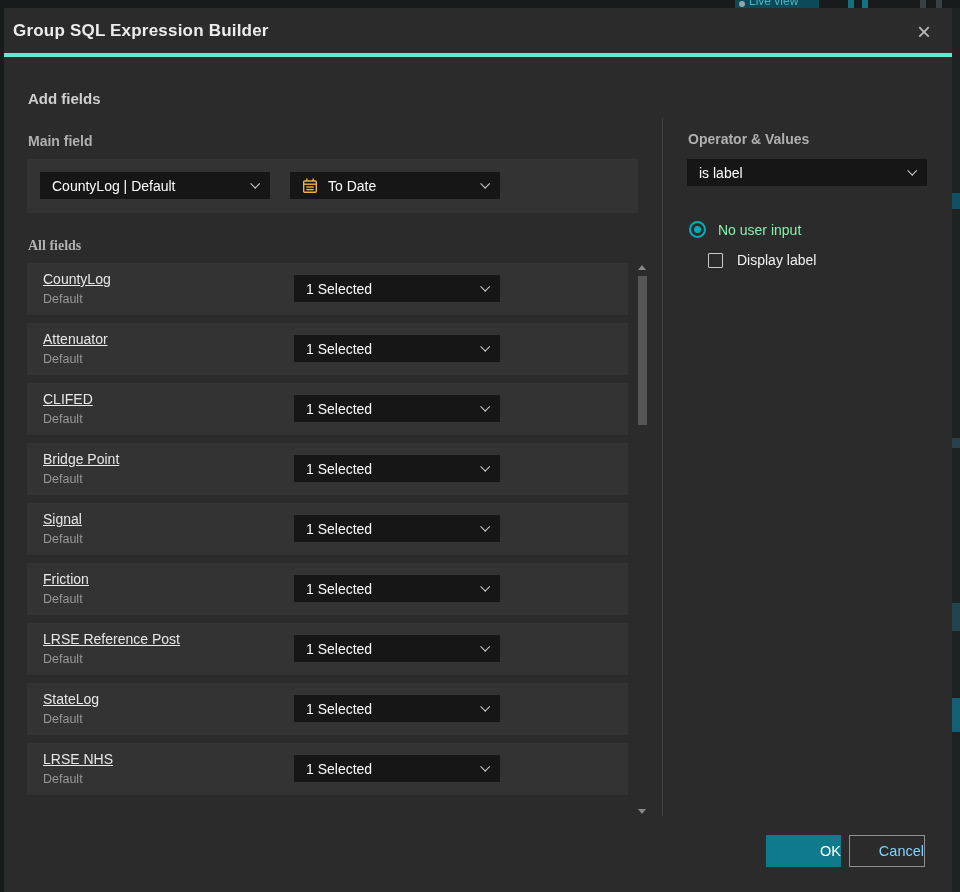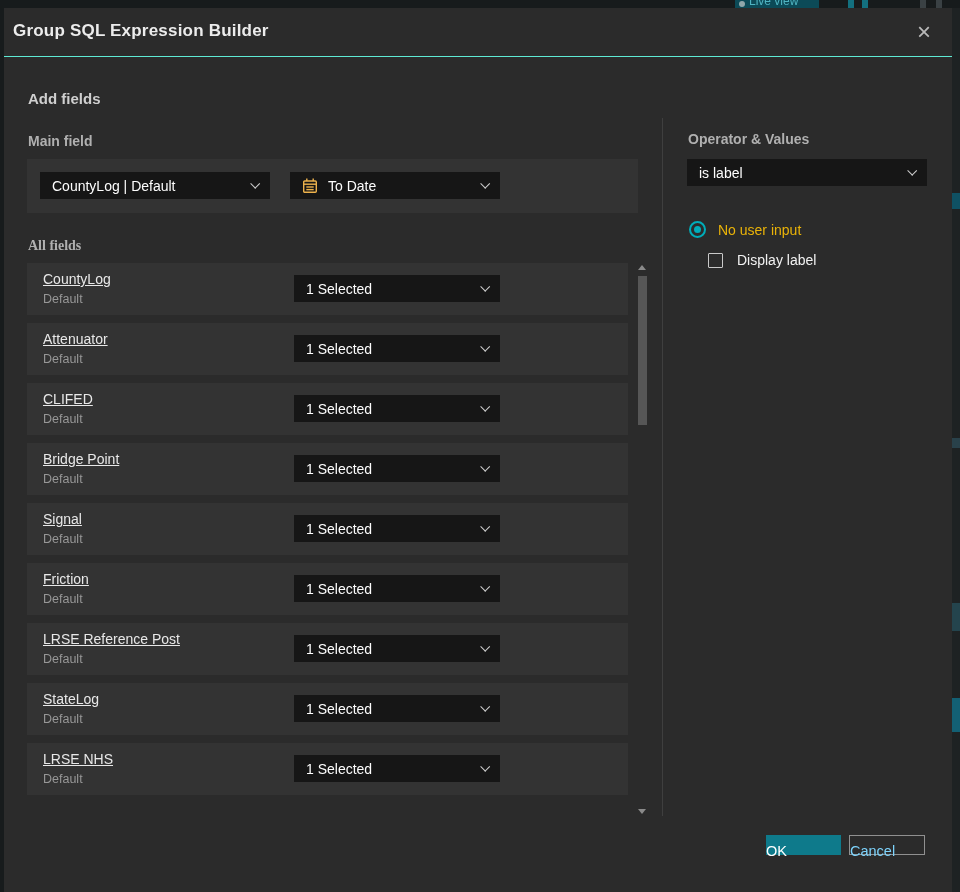--- a/index.html
+++ b/index.html
@@ -24,21 +24,21 @@
   .backdrop-right{ position:absolute; right:0; top:8px; width:8px; height:884px; background:#1e2223; }
   .br-frag{ position:absolute; left:0; width:8px; }
   .backdrop-left{ position:absolute; left:0; top:8px; width:4px; height:884px; background:#171b1c; }
 
   
   .dialog{
     position:absolute; left:4px; top:8px; width:948px; height:884px;
     background:var(--bg-dialog,#2b2b2b); color:#f0f0f0;
   }
   .titlebar{ position:absolute; left:0; top:0; width:100%; height:49px;
-    border-bottom:1px solid #5eead4; }
+    border-bottom:4px solid #5eead4; }
   .dlg-title{ position:absolute; left:9px; top:13px; font-size:17px; font-weight:700;
     color:#ececec; letter-spacing:.2px; }
   .close-btn{ position:absolute; right:12px; top:8px; width:32px; height:32px;
     font-size:24px; font-weight:300; color:#b9b9b9; text-align:center; line-height:32px;
     cursor:pointer; }
 
   .h-add{ position:absolute; left:24px; top:82px; font-size:15px; font-weight:700; color:#cfcfcf; }
   .h-sub{ position:absolute; font-size:14px; font-weight:700; color:#b0b0b0; }
 
   
@@ -70,27 +70,27 @@
     border-top:5px solid #8a8a8a; }
 
   .v-divider{ position:absolute; left:658px; top:110px; width:1px; height:698px; background:#3f3f3f; }
 
   
   .op-dd{ left:683px; top:151px; width:240px; }
   .radio-row{ position:absolute; left:685px; top:213px; display:flex; align-items:center; cursor:pointer; }
   .radio-outer{ width:17px; height:17px; border-radius:50%; border:2px solid var(--radio,#00adb9);
     background:#2b2b2b; display:flex; align-items:center; justify-content:center; }
   .radio-dot{ width:7px; height:7px; border-radius:50%; background:var(--radio,#00adb9); }
-  .radio-label{ margin-left:12px; font-size:14px; color:#eab308; }
+  .radio-label{ margin-left:12px; font-size:14px; color:#86efac; }
   .check-row{ position:absolute; left:704px; top:244px; display:flex; align-items:center; cursor:pointer; }
   .checkbox{ width:15px; height:15px; border:1.5px solid #c9c9c9; background:transparent; border-radius:1px; }
   .check-label{ margin-left:14px; font-size:14px; color:#f2f2f2; }
 
   
-  .btn{ position:absolute; top:827px; height:20px; font-size:14.5px; text-align:left;
+  .btn{ position:absolute; top:827px; height:32px; font-size:14.5px; text-align:right;
     line-height:32px; cursor:pointer; font-family:"Liberation Sans",sans-serif; }
   .btn-ok{ left:762px; width:75px; background:var(--accent,#0e7a8b); color:#ffffff; }
   .btn-cancel{ left:845px; width:76px; background:transparent; border:1px solid #909090;
     color:#7dd3fc; line-height:30px; }
 </style>
 </head>
 <body>
 
 <div class="stage">
 

